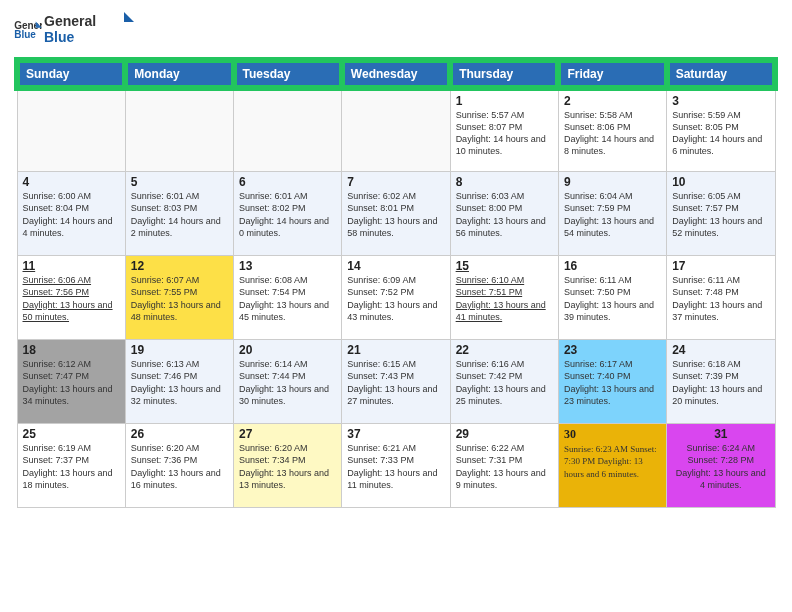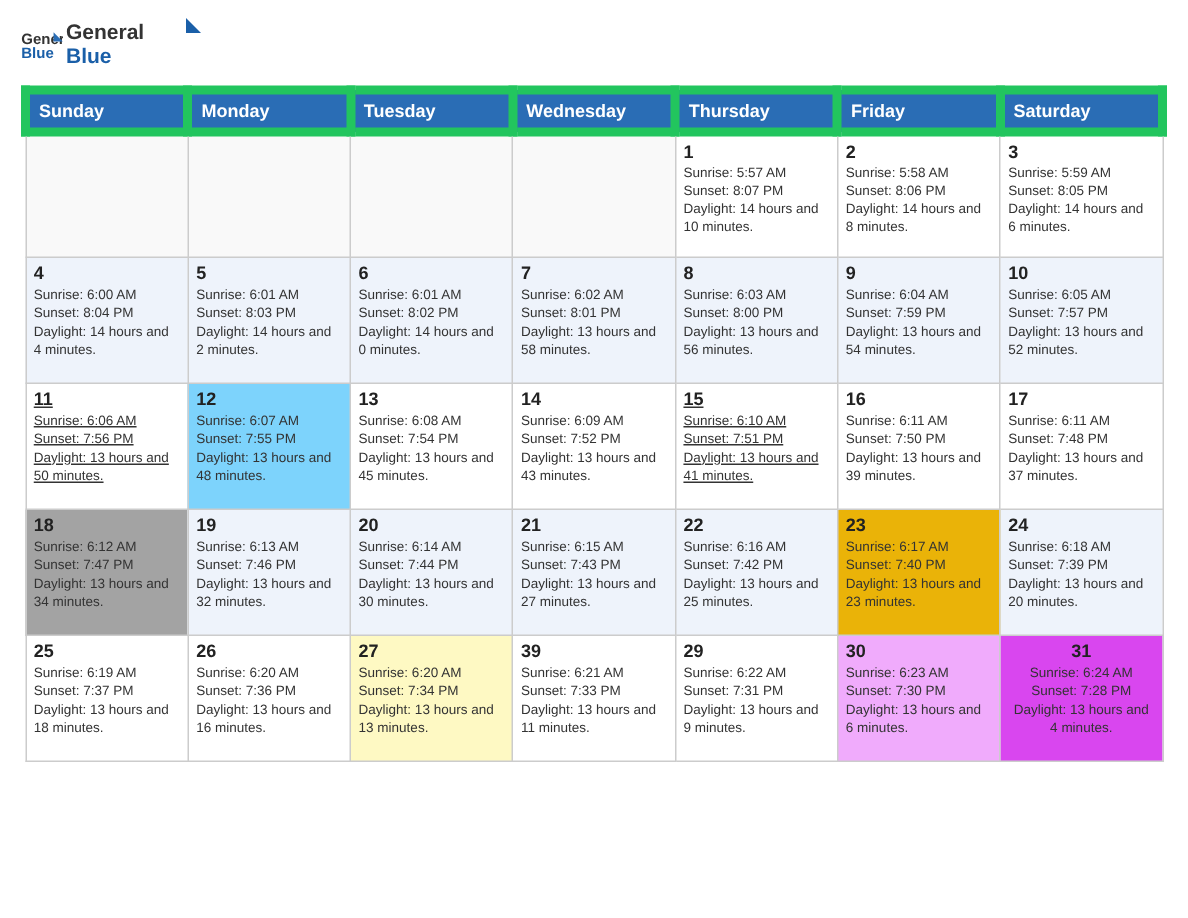--- a/index.html
+++ b/index.html
@@ -141,21 +141,21 @@
           </td>
         </tr>
         <tr>
           <td style="background: rgb(255, 255, 255); text-decoration: underline;">
             <span class="day-num">11</span>
             <div class="day-info">Sunrise: 6:06 AM
 Sunset: 7:56 PM
 Daylight: 13 hours
 and 50 minutes.</div>
           </td>
-          <td style="background: #7dd3fc; margin-left: 46px;">
+          <td style="background: #fde047; margin-left: 46px;">
             <span class="day-num">12</span>
             <div class="day-info">Sunrise: 6:07 AM
 Sunset: 7:55 PM
 Daylight: 13 hours
 and 48 minutes.</div>
           </td>
           <td style="background: rgb(255, 255, 255);">
             <span class="day-num">13</span>
             <div class="day-info">Sunrise: 6:08 AM
 Sunset: 7:54 PM
@@ -220,21 +220,21 @@
 Daylight: 13 hours
 and 27 minutes.</div>
           </td>
           <td style="background: rgb(238, 243, 251);">
             <span class="day-num">22</span>
             <div class="day-info">Sunrise: 6:16 AM
 Sunset: 7:42 PM
 Daylight: 13 hours
 and 25 minutes.</div>
           </td>
-          <td style="background: #eab308;">
+          <td style="background: #7dd3fc;">
             <span class="day-num">23</span>
             <div class="day-info">Sunrise: 6:17 AM
 Sunset: 7:40 PM
 Daylight: 13 hours
 and 23 minutes.</div>
           </td>
           <td style="background: rgb(238, 243, 251);">
             <span class="day-num">24</span>
             <div class="day-info">Sunrise: 6:18 AM
 Sunset: 7:39 PM
@@ -258,34 +258,34 @@
 and 16 minutes.</div>
           </td>
           <td style="background: #fef9c3;">
             <span class="day-num">27</span>
             <div class="day-info">Sunrise: 6:20 AM
 Sunset: 7:34 PM
 Daylight: 13 hours
 and 13 minutes.</div>
           </td>
           <td style="background: rgb(255, 255, 255);">
-            <span class="day-num">39</span>
+            <span class="day-num">37</span>
             <div class="day-info">Sunrise: 6:21 AM
 Sunset: 7:33 PM
 Daylight: 13 hours
 and 11 minutes.</div>
           </td>
           <td style="background: rgb(255, 255, 255);">
             <span class="day-num">29</span>
             <div class="day-info">Sunrise: 6:22 AM
 Sunset: 7:31 PM
 Daylight: 13 hours
 and 9 minutes.</div>
           </td>
-          <td style="background: #f0abfc;">
+          <td style="background: #eab308; font-family: Liberation Serif, serif;">
             <span class="day-num">30</span>
             <div class="day-info">Sunrise: 6:23 AM
 Sunset: 7:30 PM
 Daylight: 13 hours
 and 6 minutes.</div>
           </td>
           <td style="background: #d946ef; text-align: center;">
             <span class="day-num">31</span>
             <div class="day-info">Sunrise: 6:24 AM
 Sunset: 7:28 PM

